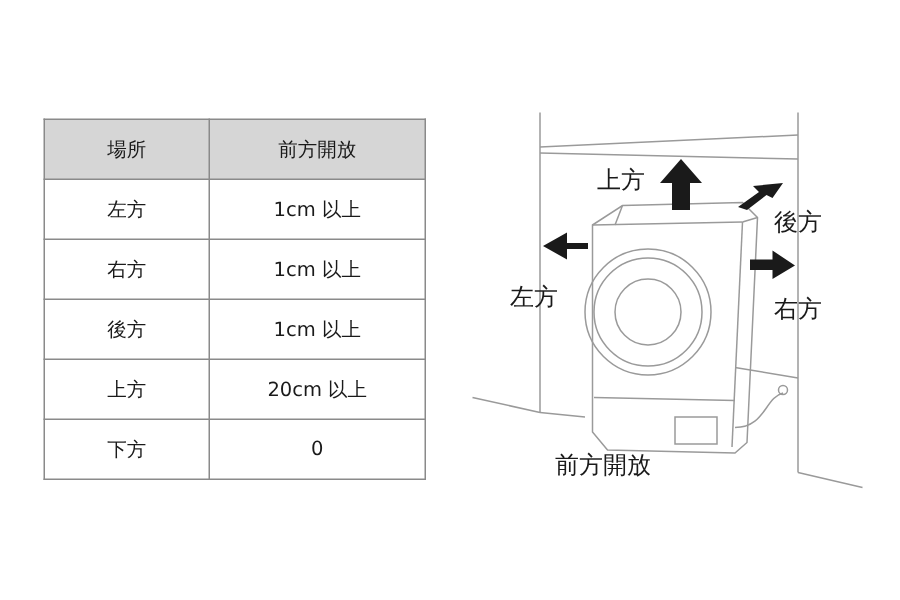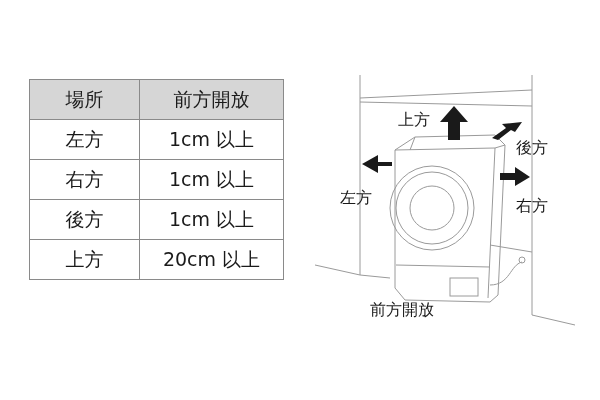--- a/index.html
+++ b/index.html
@@ -1,19 +1,19 @@
 <!DOCTYPE html>
 <html><head>
 <meta charset="utf-8">
 <style>
   html, body { margin:0; padding:0; }
   body { width:600px; height:400px; background:#ffffff; position:relative; overflow:hidden;
          font-family:"DejaVu Sans", sans-serif; color:#1a1a1a; }
   table.clearance { position:absolute; left:29px; top:79px; border-collapse:collapse; }
-  table.clearance th, table.clearance td { border:1px solid #8a8a8a; text-align:center; font-size:19px; font-weight:normal; height:39px; padding:0; }
+  table.clearance th, table.clearance td { border:1px solid #8a8a8a; text-align:center; font-size:13px; font-weight:normal; height:39px; padding:0; }
   table.clearance th { background:#d6d6d6; }
   table.clearance .c1 { width:109px; }
   table.clearance .c2 { width:143px; }
   .diagram { position:absolute; left:310px; top:70px; width:270px; height:260px; }
   .lbl { position:absolute; font-size:16px; color:#1a1a1a; white-space:nowrap; }
 </style>
 </head>
 <body>
 
 <table class="clearance">
@@ -32,20 +32,24 @@
       <td>右方</td>
       <td>1cm 以上</td>
     </tr>
     <tr>
       <td>後方</td>
       <td>1cm 以上</td>
     </tr>
     <tr>
       <td>上方</td>
       <td>20cm 以上</td>
+    </tr>
+    <tr>
+      <td>下方</td>
+      <td>0</td>
     </tr>
   </tbody>
 </table>
 
 <div class="diagram">
   <svg width="270" height="260" viewBox="0 0 270 260">
     <g fill="none" stroke="#9a9a9a" stroke-width="1">
 
       <line x1="50" y1="5" x2="50" y2="205"></line>
       <line x1="222" y1="5" x2="222" y2="245"></line>

